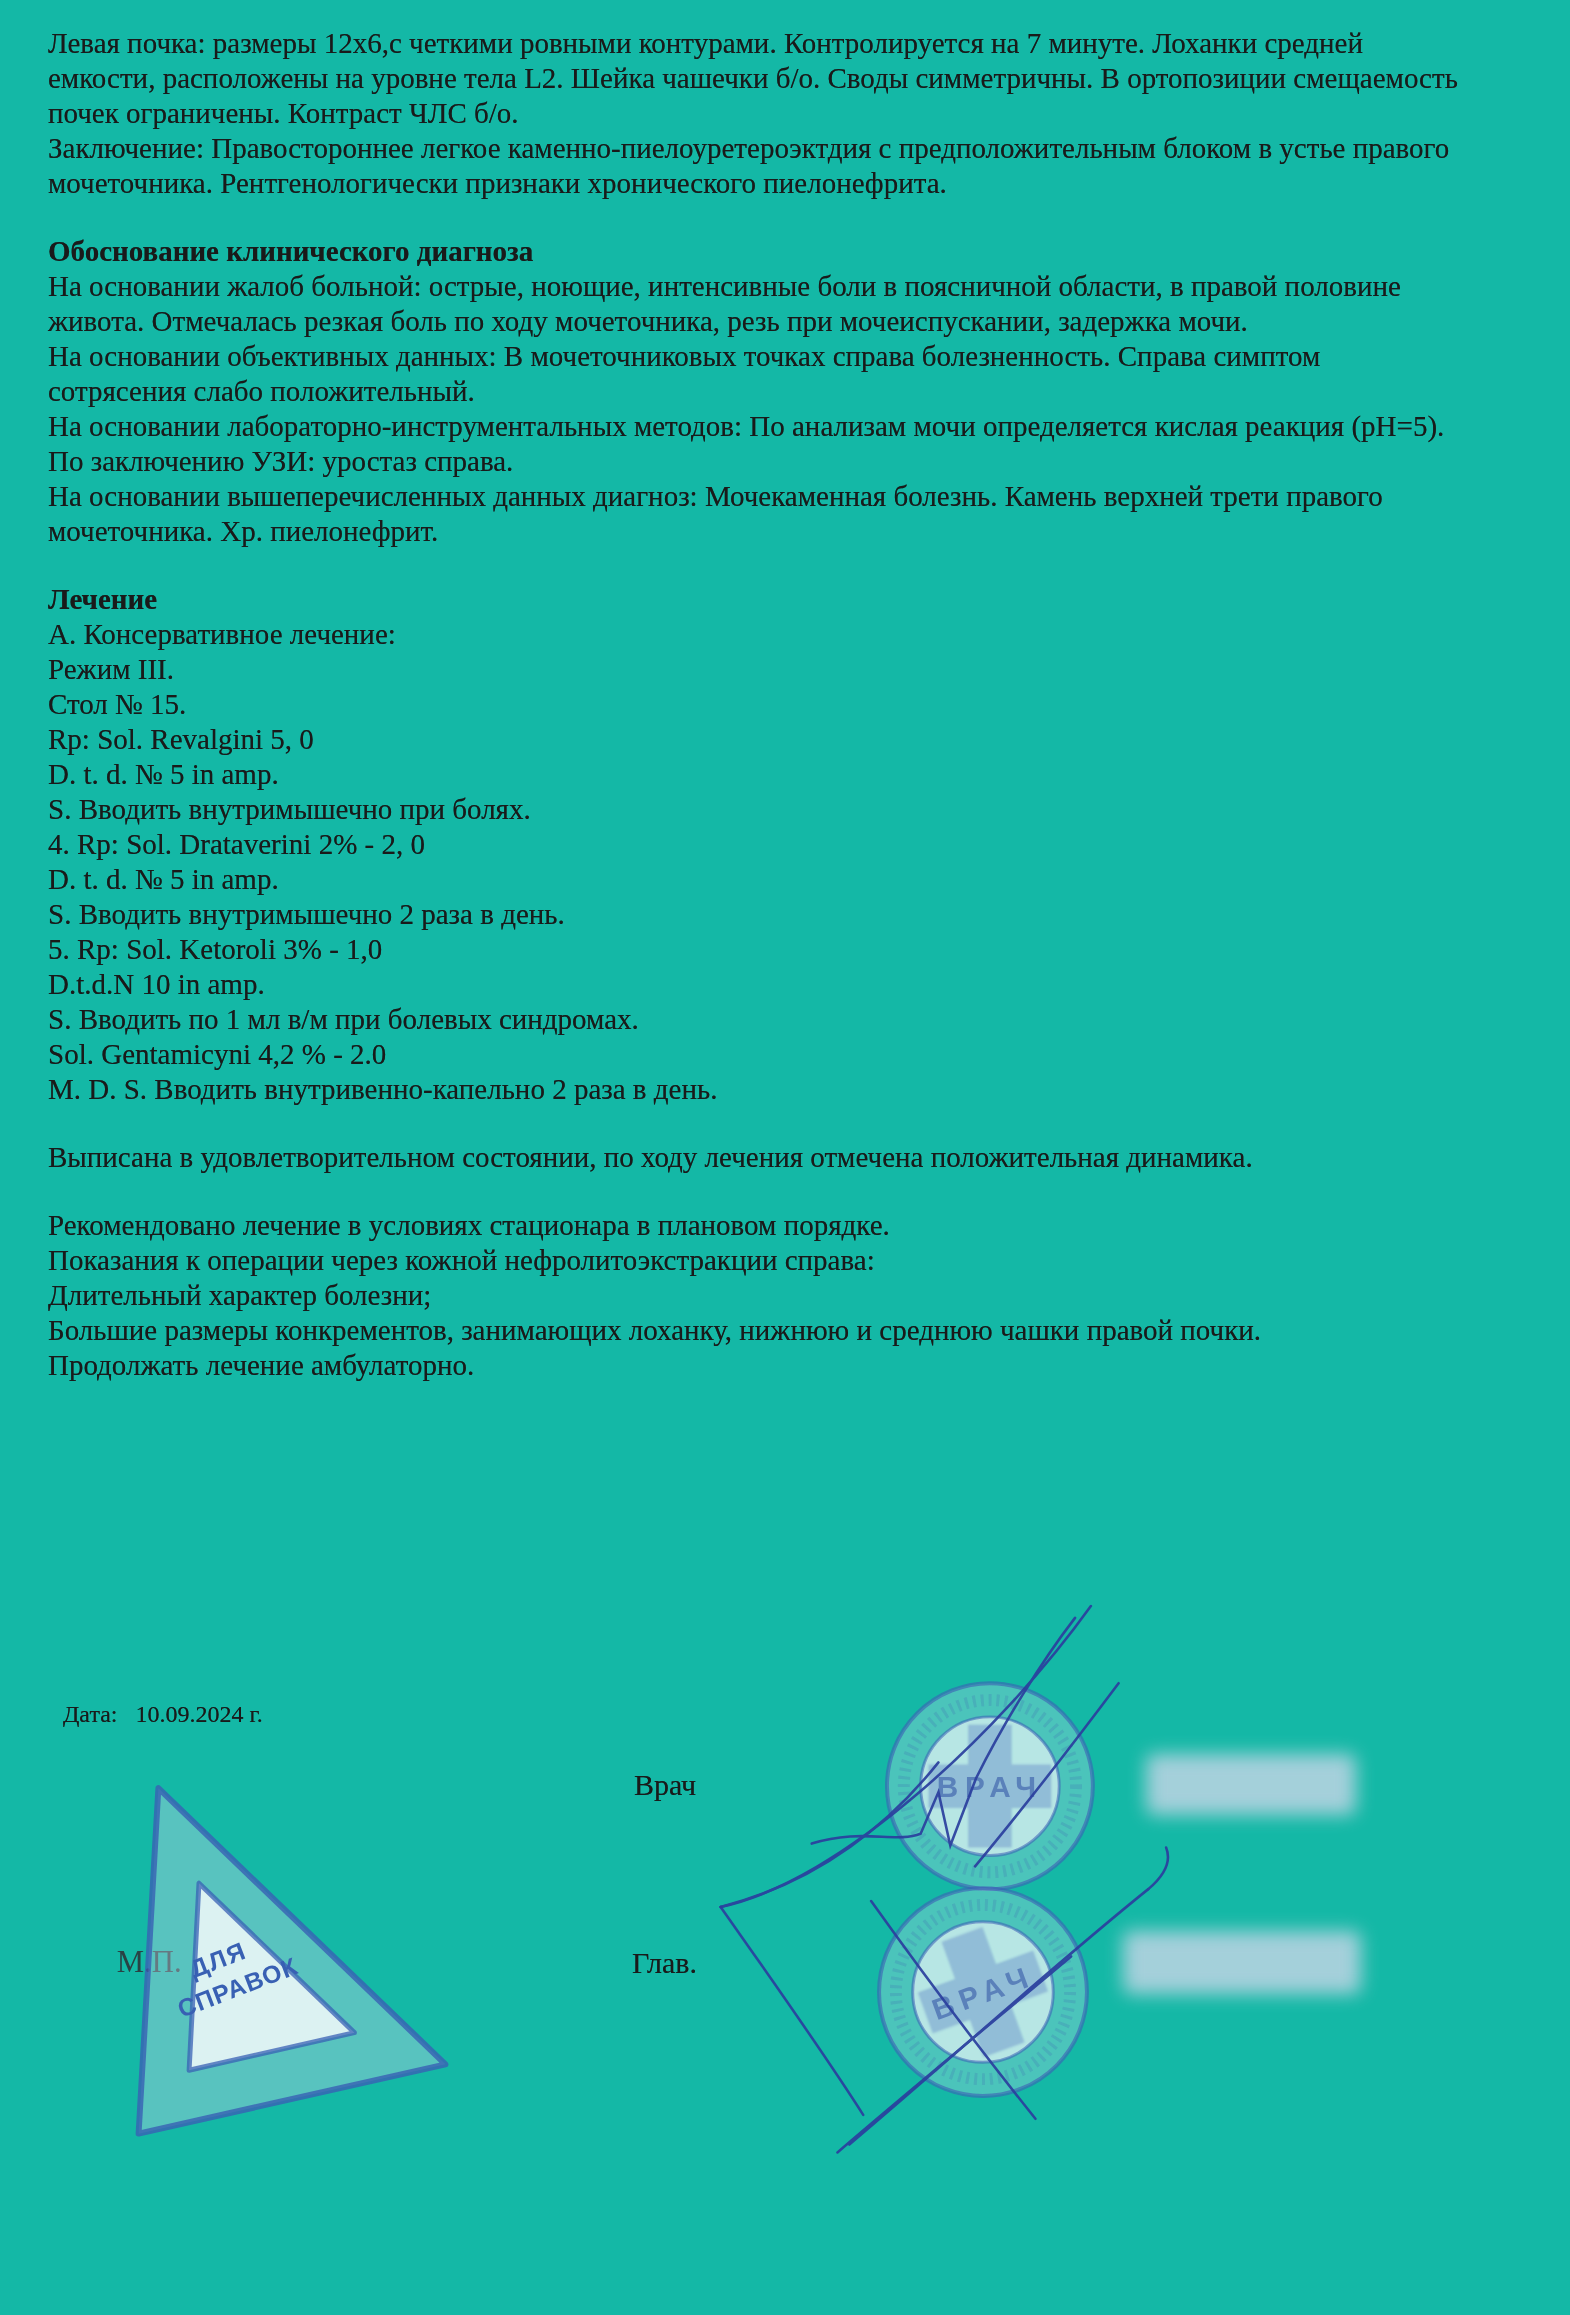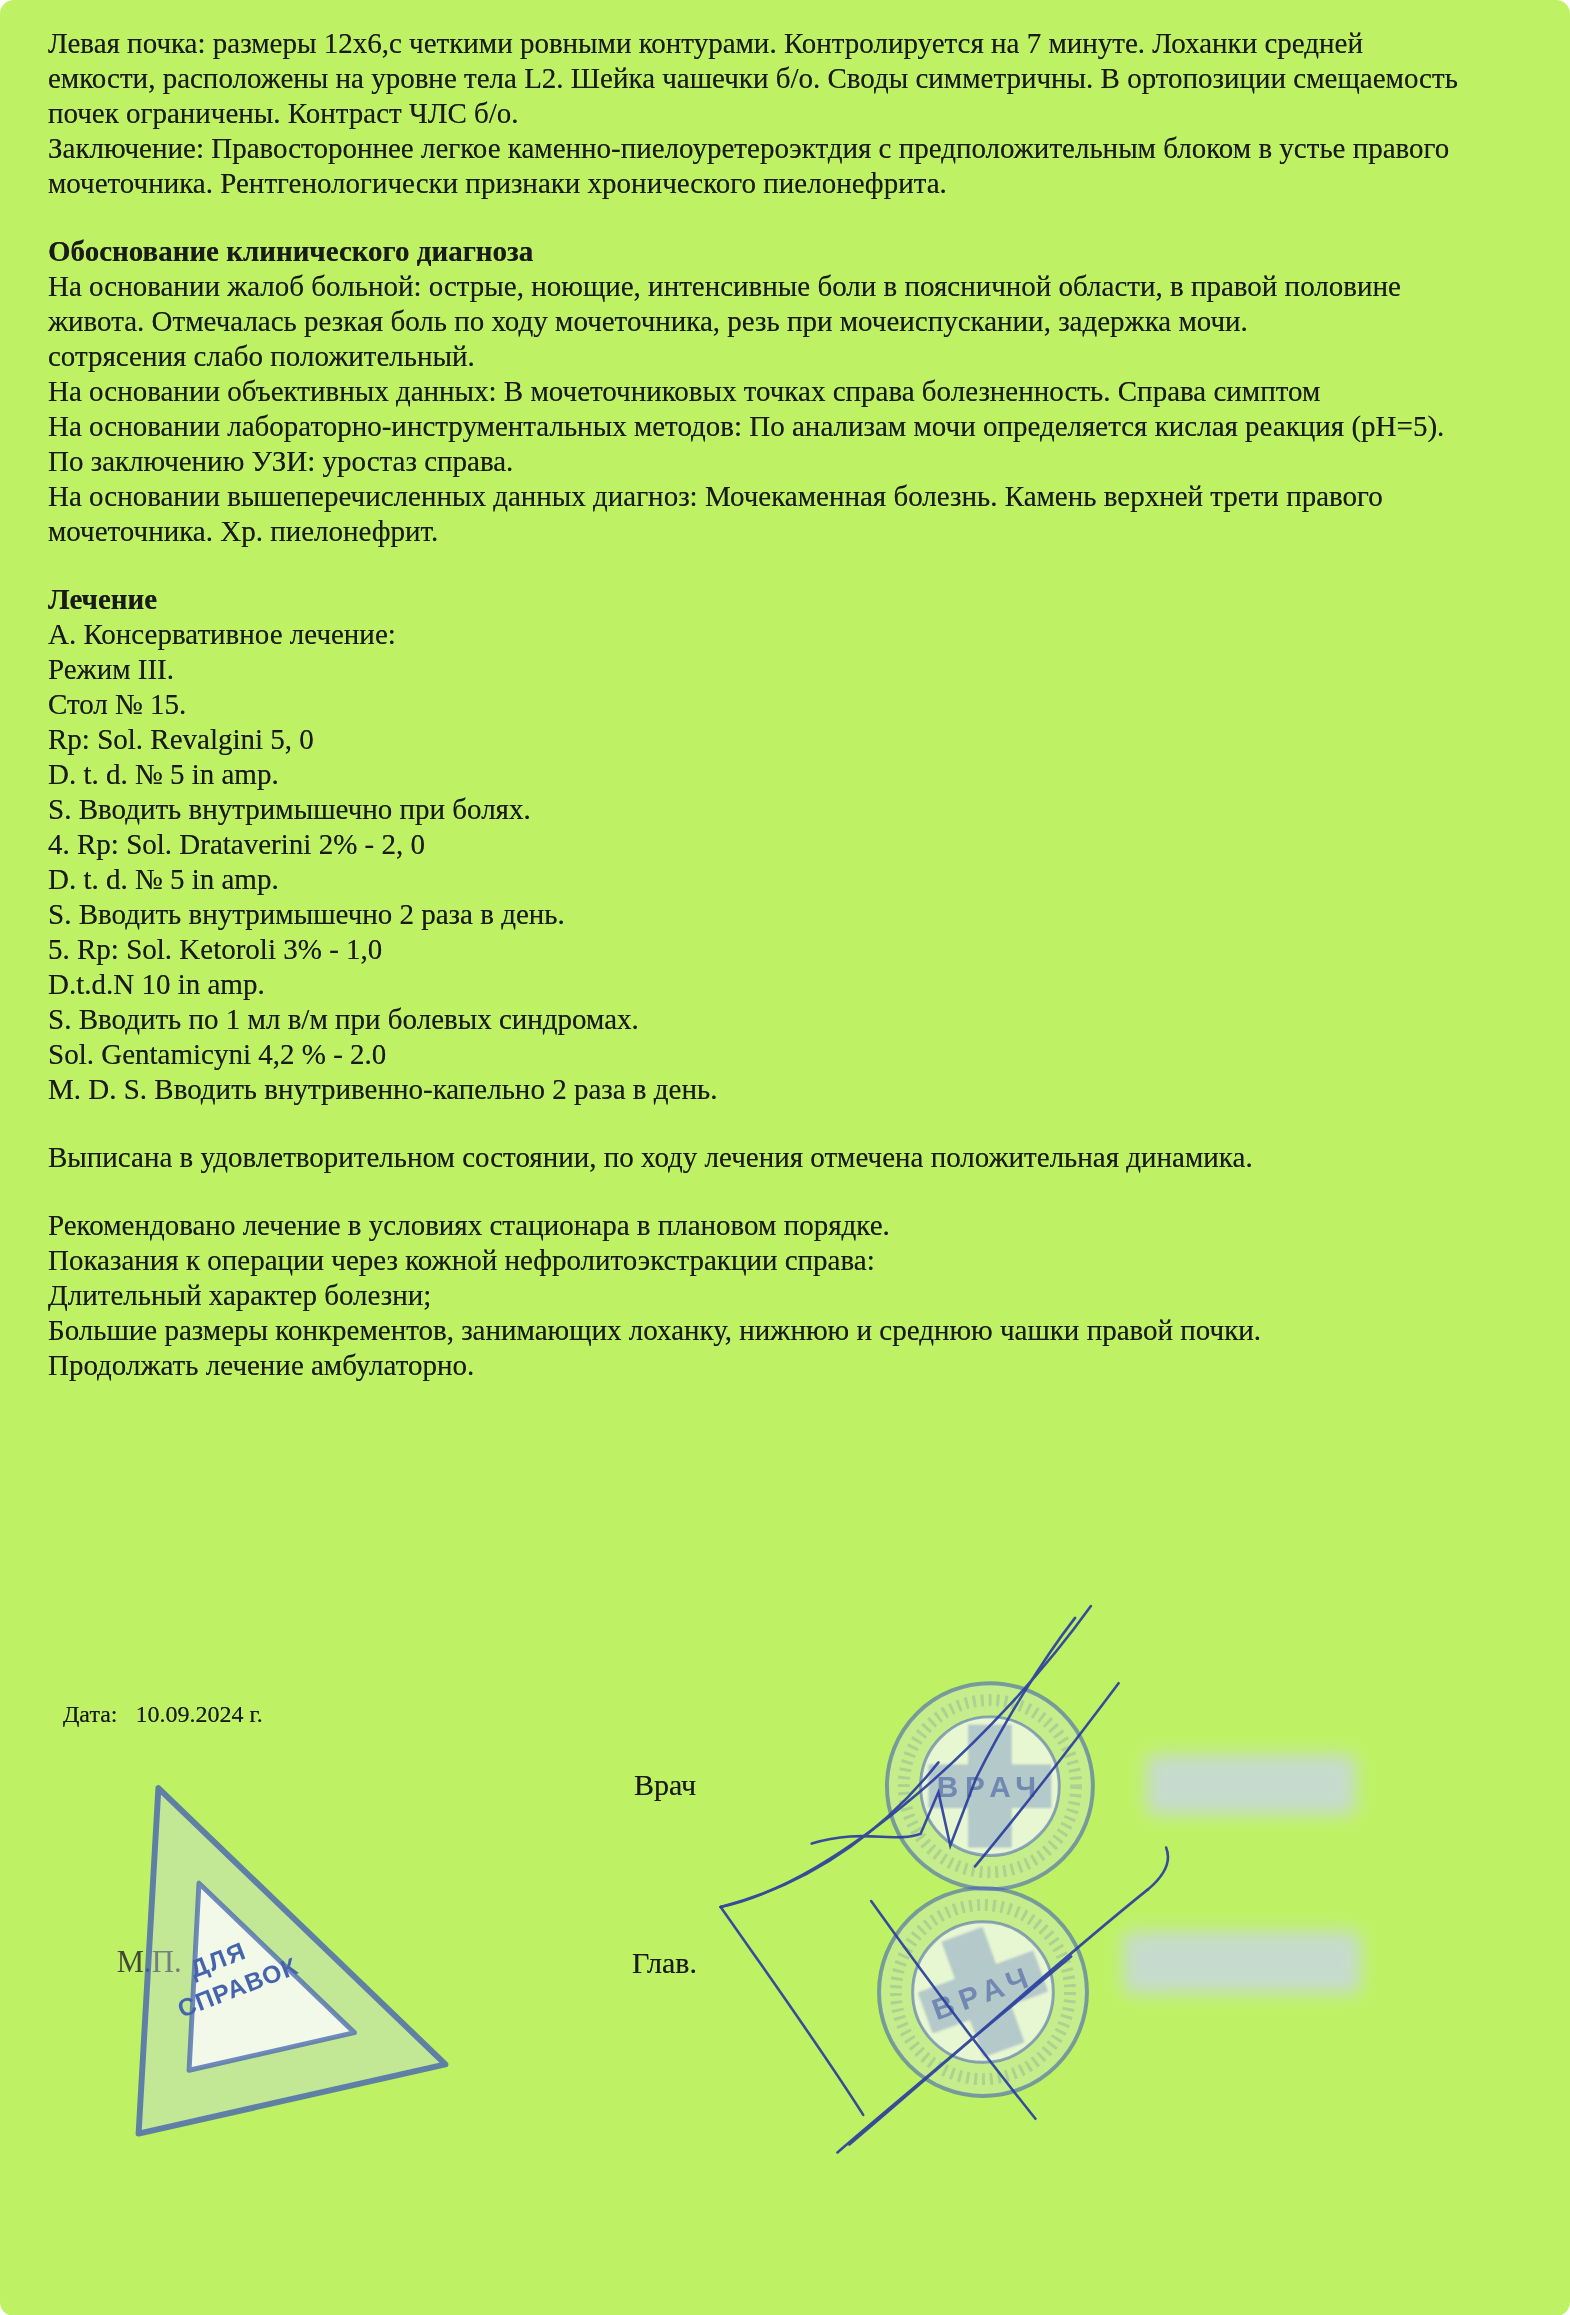--- a/index.html
+++ b/index.html
@@ -1,23 +1,22 @@
 <!DOCTYPE html>
 <html><head>
 <meta charset="utf-8">
 <style>
   html,body{margin:0;padding:0;background:#ffffff;}
   .page{
     position:relative;
     width:1570px;height:2316px;
-    background:#bef264;
+    background:#14b8a6;
     overflow:hidden;
     font-family:"Liberation Serif","DejaVu Serif",serif;
     color:#1a1a1a;
-    border-radius:14px;
   }
   .doc-body{
     position:absolute;left:48px;top:26px;width:1485px;
   }
   .doc-body p{margin:0;}
   .blk-line,.blk-bold{
     font-size:29px;line-height:35px;
     text-shadow:0 0 0.5px rgba(15,15,15,.6);
     white-space:nowrap;
   }
@@ -53,22 +52,22 @@
 
   <p class="blk-line">Левая почка: размеры 12х6,с четкими ровными контурами. Контролируется на 7 минуте. Лоханки средней</p>
       <p class="blk-line">емкости, расположены на уровне тела L2. Шейка чашечки б/о. Своды симметричны. В ортопозиции смещаемость</p>
       <p class="blk-line">почек ограничены. Контраст ЧЛС б/о.</p>
       <p class="blk-line">Заключение: Правостороннее легкое каменно-пиелоуретероэктдия с предположительным блоком в устье правого</p>
       <p class="blk-line">мочеточника. Рентгенологически признаки хронического пиелонефрита.</p>
       <p class="blk-spacer"></p>
       <p class="blk-bold">Обоснование клинического диагноза</p>
       <p class="blk-line">На основании жалоб больной: острые, ноющие, интенсивные боли в поясничной области, в правой половине</p>
       <p class="blk-line">живота. Отмечалась резкая боль по ходу мочеточника, резь при мочеиспускании, задержка мочи.</p>
+      <p class="blk-line">На основании объективных данных: В мочеточниковых точках справа болезненность. Справа симптом</p>
       <p class="blk-line">сотрясения слабо положительный.</p>
-      <p class="blk-line">На основании объективных данных: В мочеточниковых точках справа болезненность. Справа симптом</p>
       <p class="blk-line">На основании лабораторно-инструментальных методов: По анализам мочи определяется кислая реакция (рН=5).</p>
       <p class="blk-line">По заключению УЗИ: уростаз справа.</p>
       <p class="blk-line">На основании вышеперечисленных данных диагноз: Мочекаменная болезнь. Камень верхней трети правого</p>
       <p class="blk-line">мочеточника. Хр. пиелонефрит.</p>
       <p class="blk-spacer"></p>
       <p class="blk-bold">Лечение</p>
       <p class="blk-line">А. Консервативное лечение:</p>
       <p class="blk-line">Режим III.</p>
       <p class="blk-line">Стол № 15.</p>
       <p class="blk-line">Rp: Sol. Revalgini 5, 0</p>

